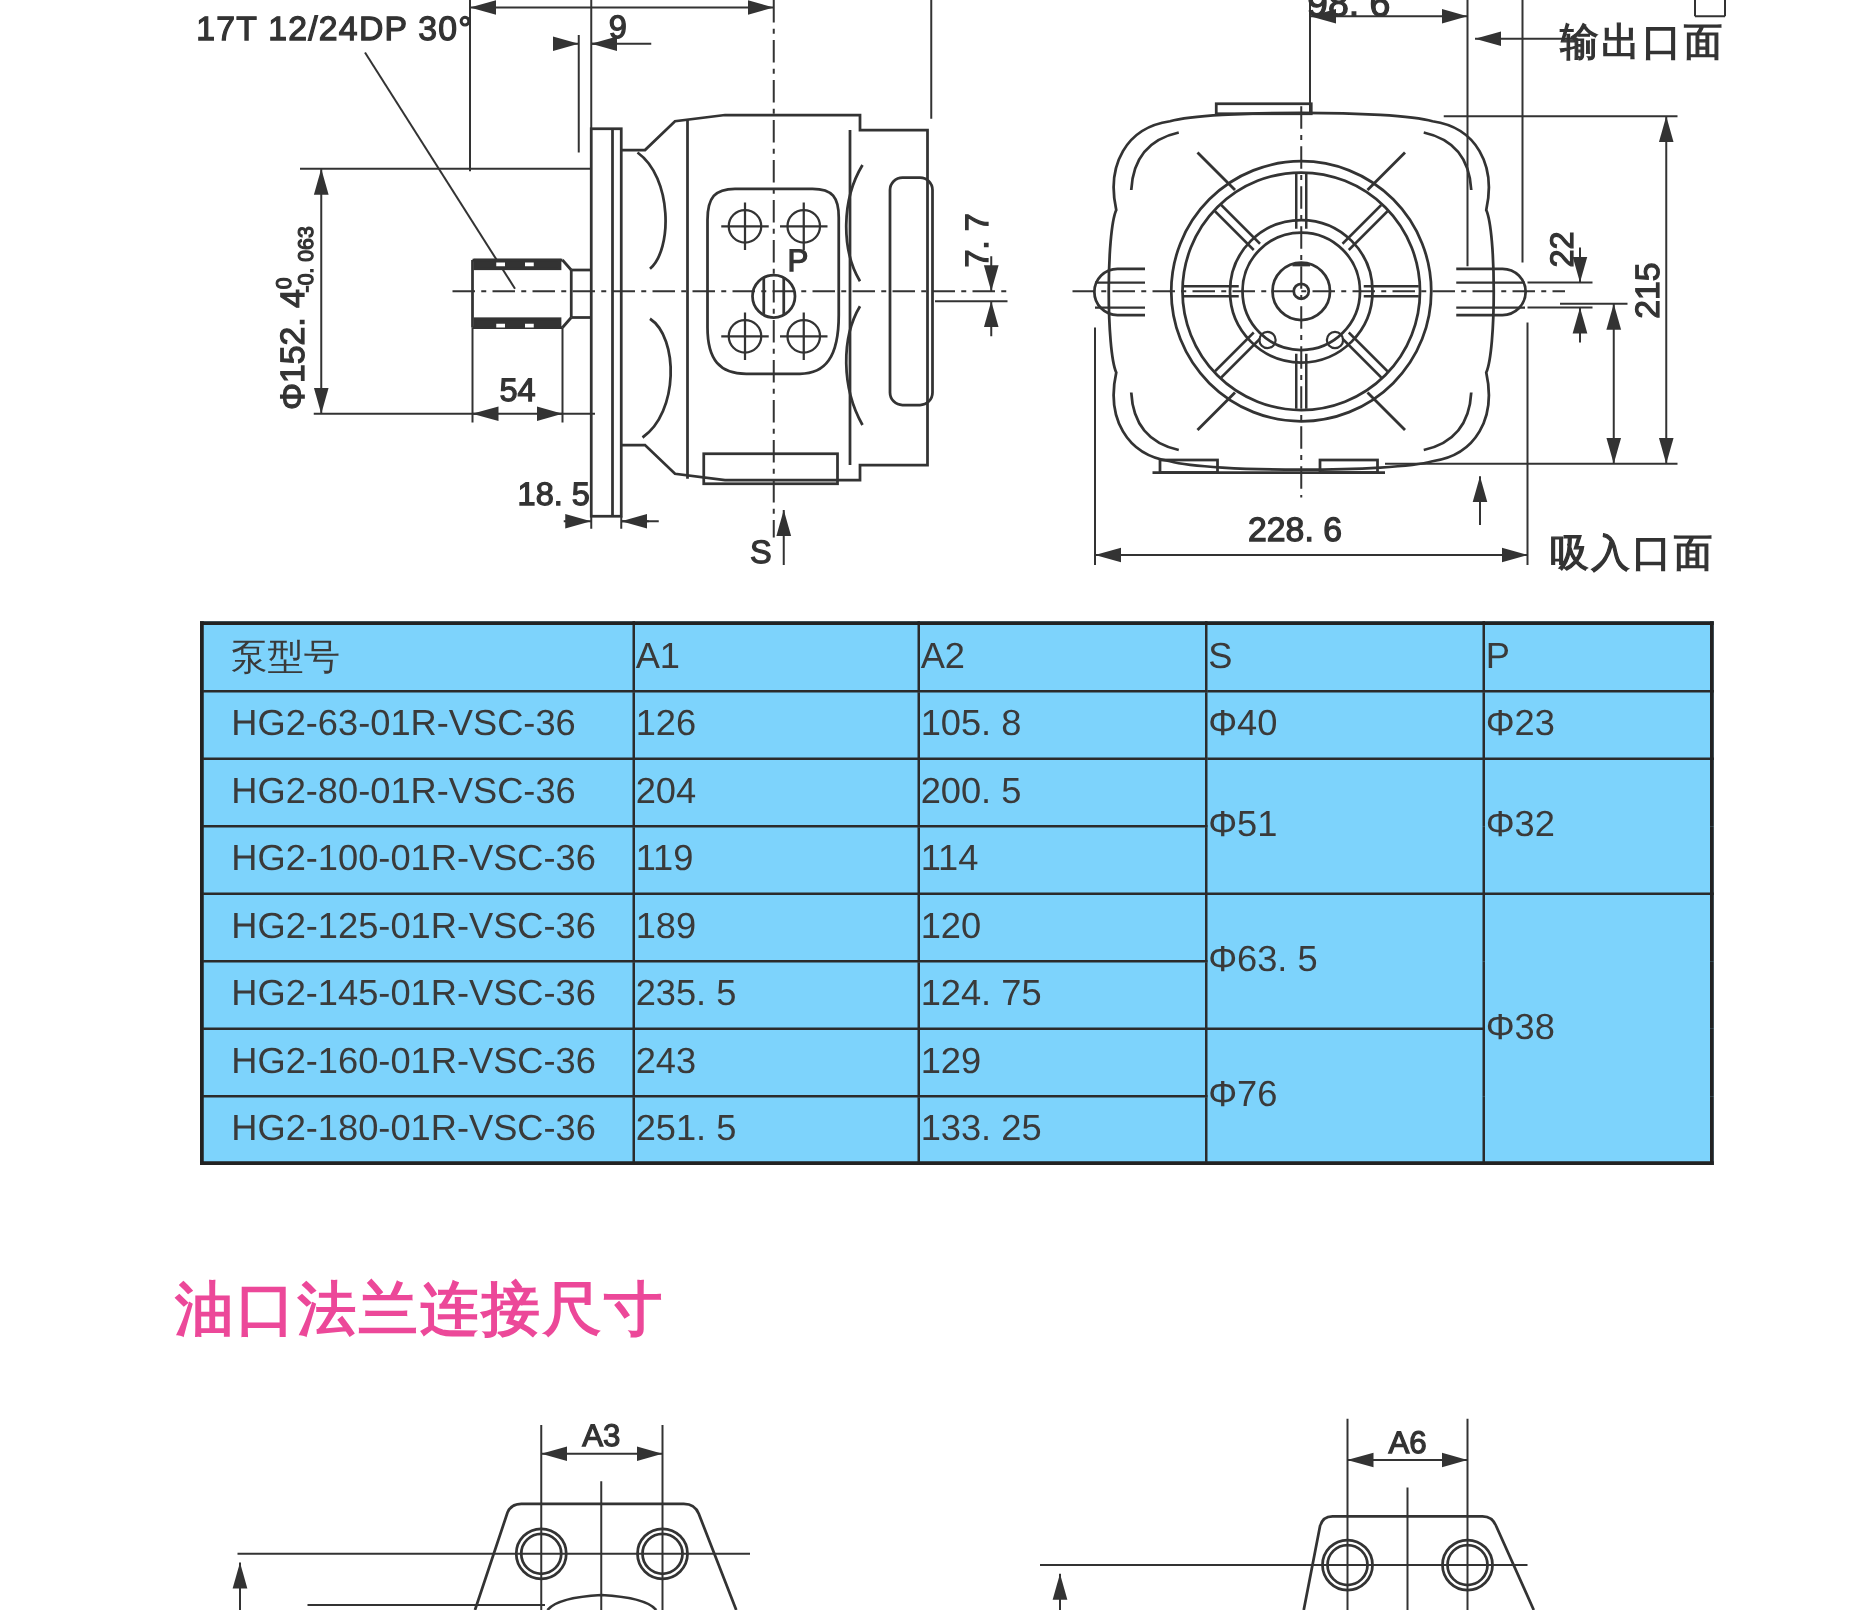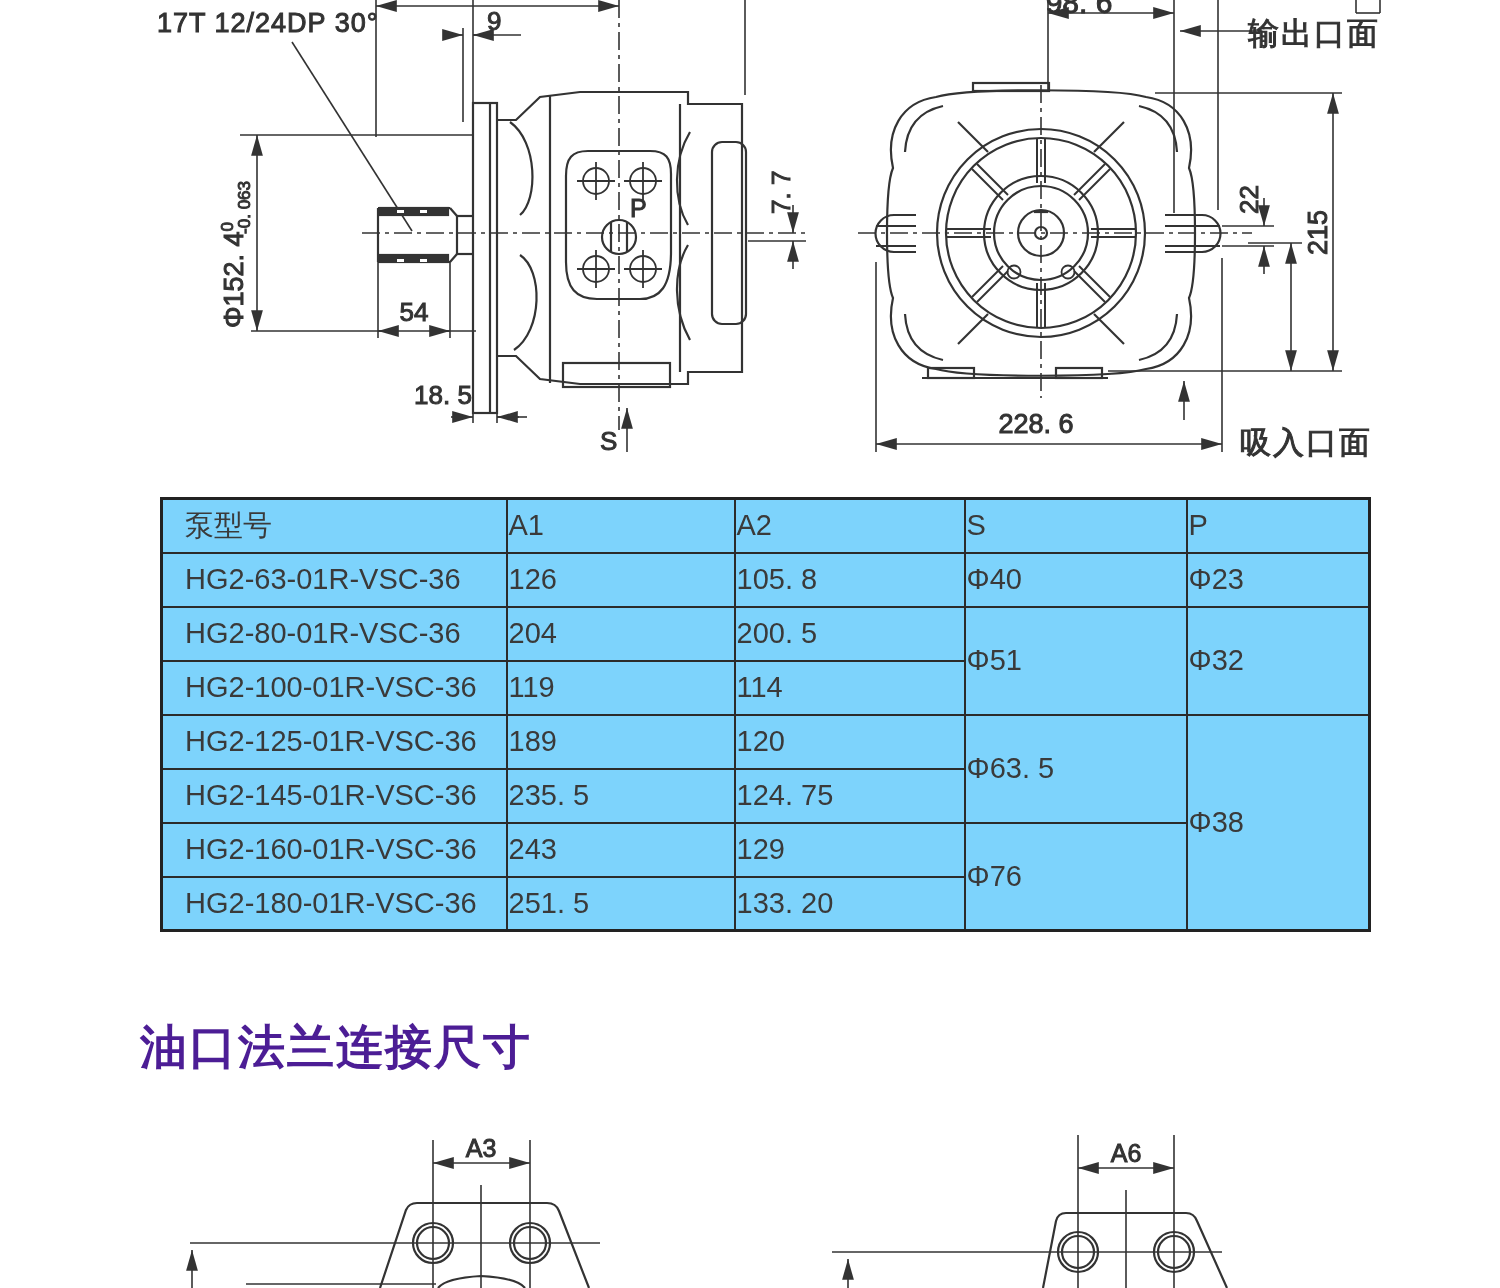--- a/index.html
+++ b/index.html
@@ -6,21 +6,21 @@
   body{font-family:"Liberation Sans",sans-serif;color:#333;position:relative;}
   svg text{font-family:"Liberation Sans",sans-serif;fill:#333;}
   .abs{position:absolute;}
   
   #dim-table{position:absolute;left:160px;top:497px;border-collapse:collapse;table-layout:fixed;width:1208px;background:#7dd3fc;}
   #dim-table td,#dim-table th{border:2px solid #2b2b2b;font-weight:400;font-size:29px;color:#3a3a3a;height:54px;box-sizing:border-box;white-space:nowrap;}
   #dim-table{border:3px solid #222;}
   #dim-table .model{ text-align:left;padding-left:22px;}
   #dim-table .num{text-align:left;}
   
-  #flange-title{position:absolute;left:140px;top:1016px;font-size:47px;font-weight:700;letter-spacing:2px;color:#4c1d95;}
+  #flange-title{position:absolute;left:140px;top:1016px;font-size:47px;font-weight:700;letter-spacing:2px;color:#ec4899;}
 </style>
 </head>
 <body>
 
 <svg class="abs" style="left:0;top:0" width="1500" height="470">
   <defs>
     <marker id="ah" viewBox="0 0 12 8" refX="12" refY="4" markerWidth="13" markerHeight="9" orient="auto-start-reverse">
       <path d="M0,0.6 L12,4 L0,7.4 Z" fill="#333"></path>
     </marker>
   </defs>
@@ -277,21 +277,21 @@
     </tr>
     <tr>
       <td class="model">HG2-160-01R-VSC-36</td>
       <td class="num">243</td>
       <td class="num">129</td>
       <td class="num" rowspan="2">Φ76</td>
     </tr>
     <tr>
       <td class="model">HG2-180-01R-VSC-36</td>
       <td class="num">251. 5</td>
-      <td class="num">133. 20</td>
+      <td class="num">133. 25</td>
     </tr>
   </tbody>
 </table>
 
 <div id="flange-title">油口法兰连接尺寸</div>
 
 <svg class="abs" style="left:0;top:1100px" width="1500" height="188">
 
   <g stroke="#333" fill="none">
     <g stroke-width="1.6">

